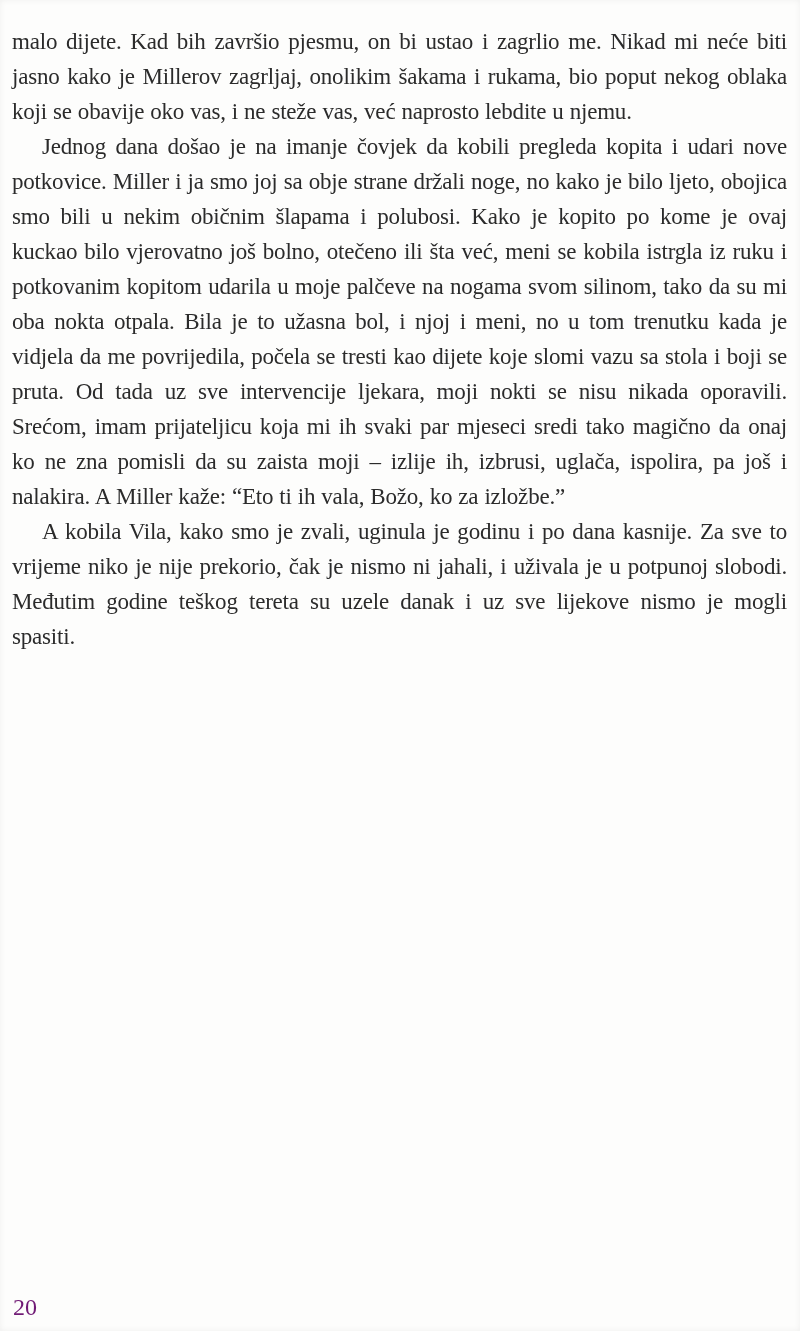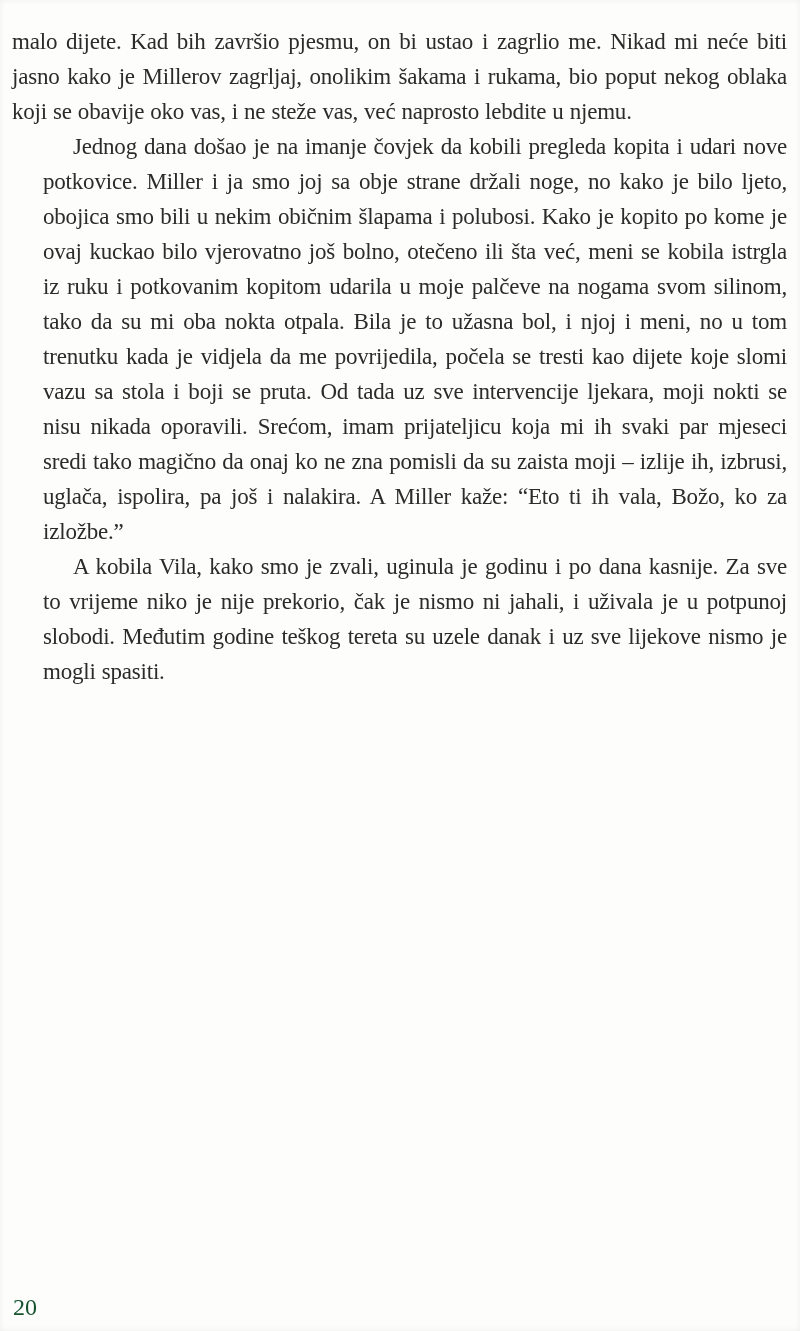--- a/index.html
+++ b/index.html
@@ -27,29 +27,28 @@
   .para {
     margin: 0;
     font-size: 23px;
     line-height: 35px;
     text-align: justify;
     letter-spacing: -0.2px;
     word-spacing: 0.5px;
   }
   .para.indent {
     text-indent: 30px;
-    margin-left: 31px;
   }
   .page-number {
     position: absolute;
     left: 13px;
     bottom: 12px;
     font-size: 24px;
     line-height: 1;
-    color: #14532d;
+    color: #701a75;
   }
 </style>
 </head>
 <body>
 
 <div class="page">
   <div class="text-block">
       <p class="para">malo dijete. Kad bih završio pjesmu, on bi ustao i zagrlio me. Nikad mi neće biti jasno kako je Millerov zagrljaj, onolikim šakama i rukama, bio poput nekog oblaka koji se obavije oko vas, i ne steže vas, već naprosto lebdite u njemu.</p>
       <p class="para indent">Jednog dana došao je na imanje čovjek da kobili pregleda kopita i udari nove potkovice. Miller i ja smo joj sa obje strane držali noge, no kako je bilo ljeto, obojica smo bili u nekim običnim šlapama i polubosi. Kako je kopito po kome je ovaj kuckao bilo vjerovatno još bolno, otečeno ili šta već, meni se kobila istrgla iz ruku i potkovanim kopitom udarila u moje palčeve na nogama svom silinom, tako da su mi oba nokta otpala. Bila je to užasna bol, i njoj i meni, no u tom trenutku kada je vidjela da me povrijedila, počela se tresti kao dijete koje slomi vazu sa stola i boji se pruta. Od tada uz sve intervencije ljekara, moji nokti se nisu nikada oporavili. Srećom, imam prijateljicu koja mi ih svaki par mjeseci sredi tako magično da onaj ko ne zna pomisli da su zaista moji – izlije ih, izbrusi, uglača, ispolira, pa još i nalakira. A Miller kaže: “Eto ti ih vala, Božo, ko za izložbe.”</p>
       <p class="para indent">A kobila Vila, kako smo je zvali, uginula je godinu i po dana kasnije. Za sve to vrijeme niko je nije prekorio, čak je nismo ni jahali, i uživala je u potpunoj slobodi. Međutim godine teškog tereta su uzele danak i uz sve lijekove nismo je mogli spasiti.</p>

